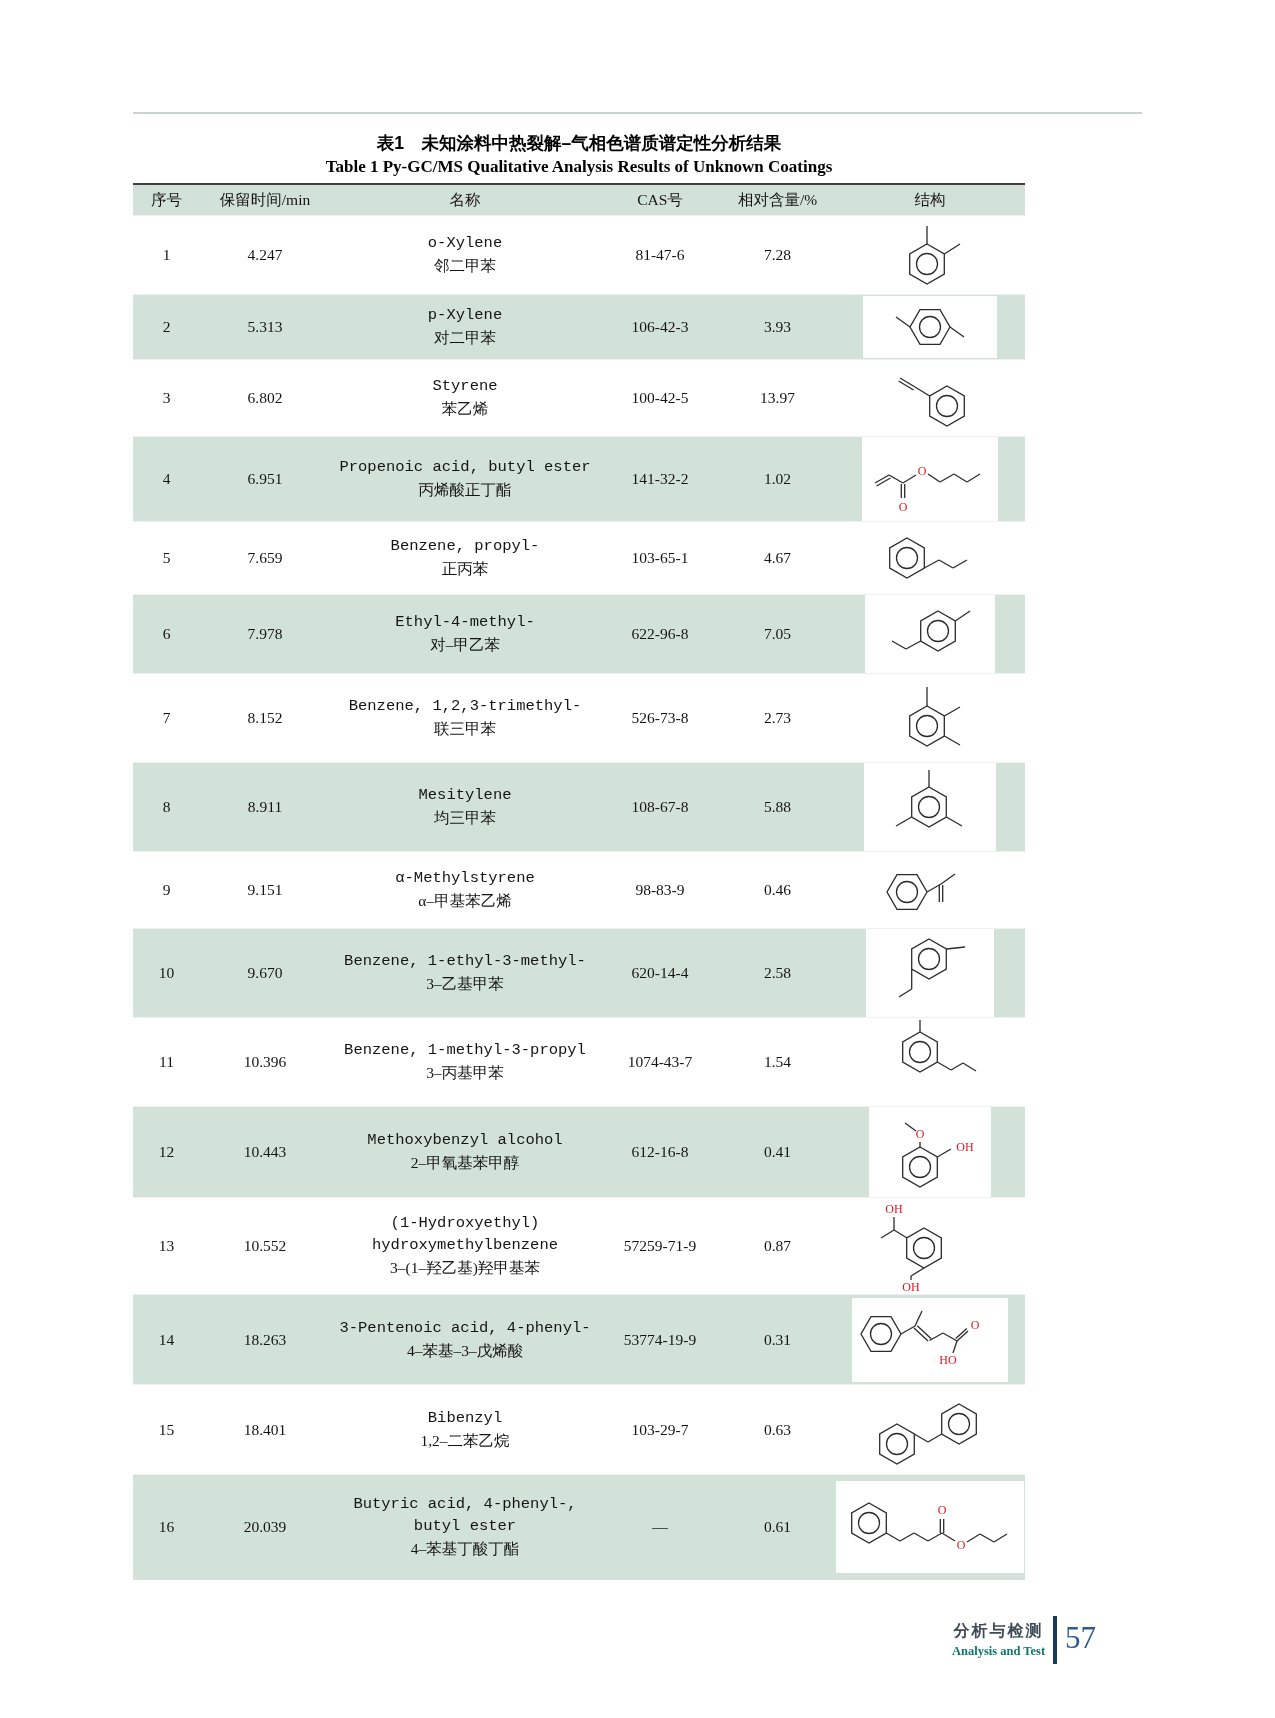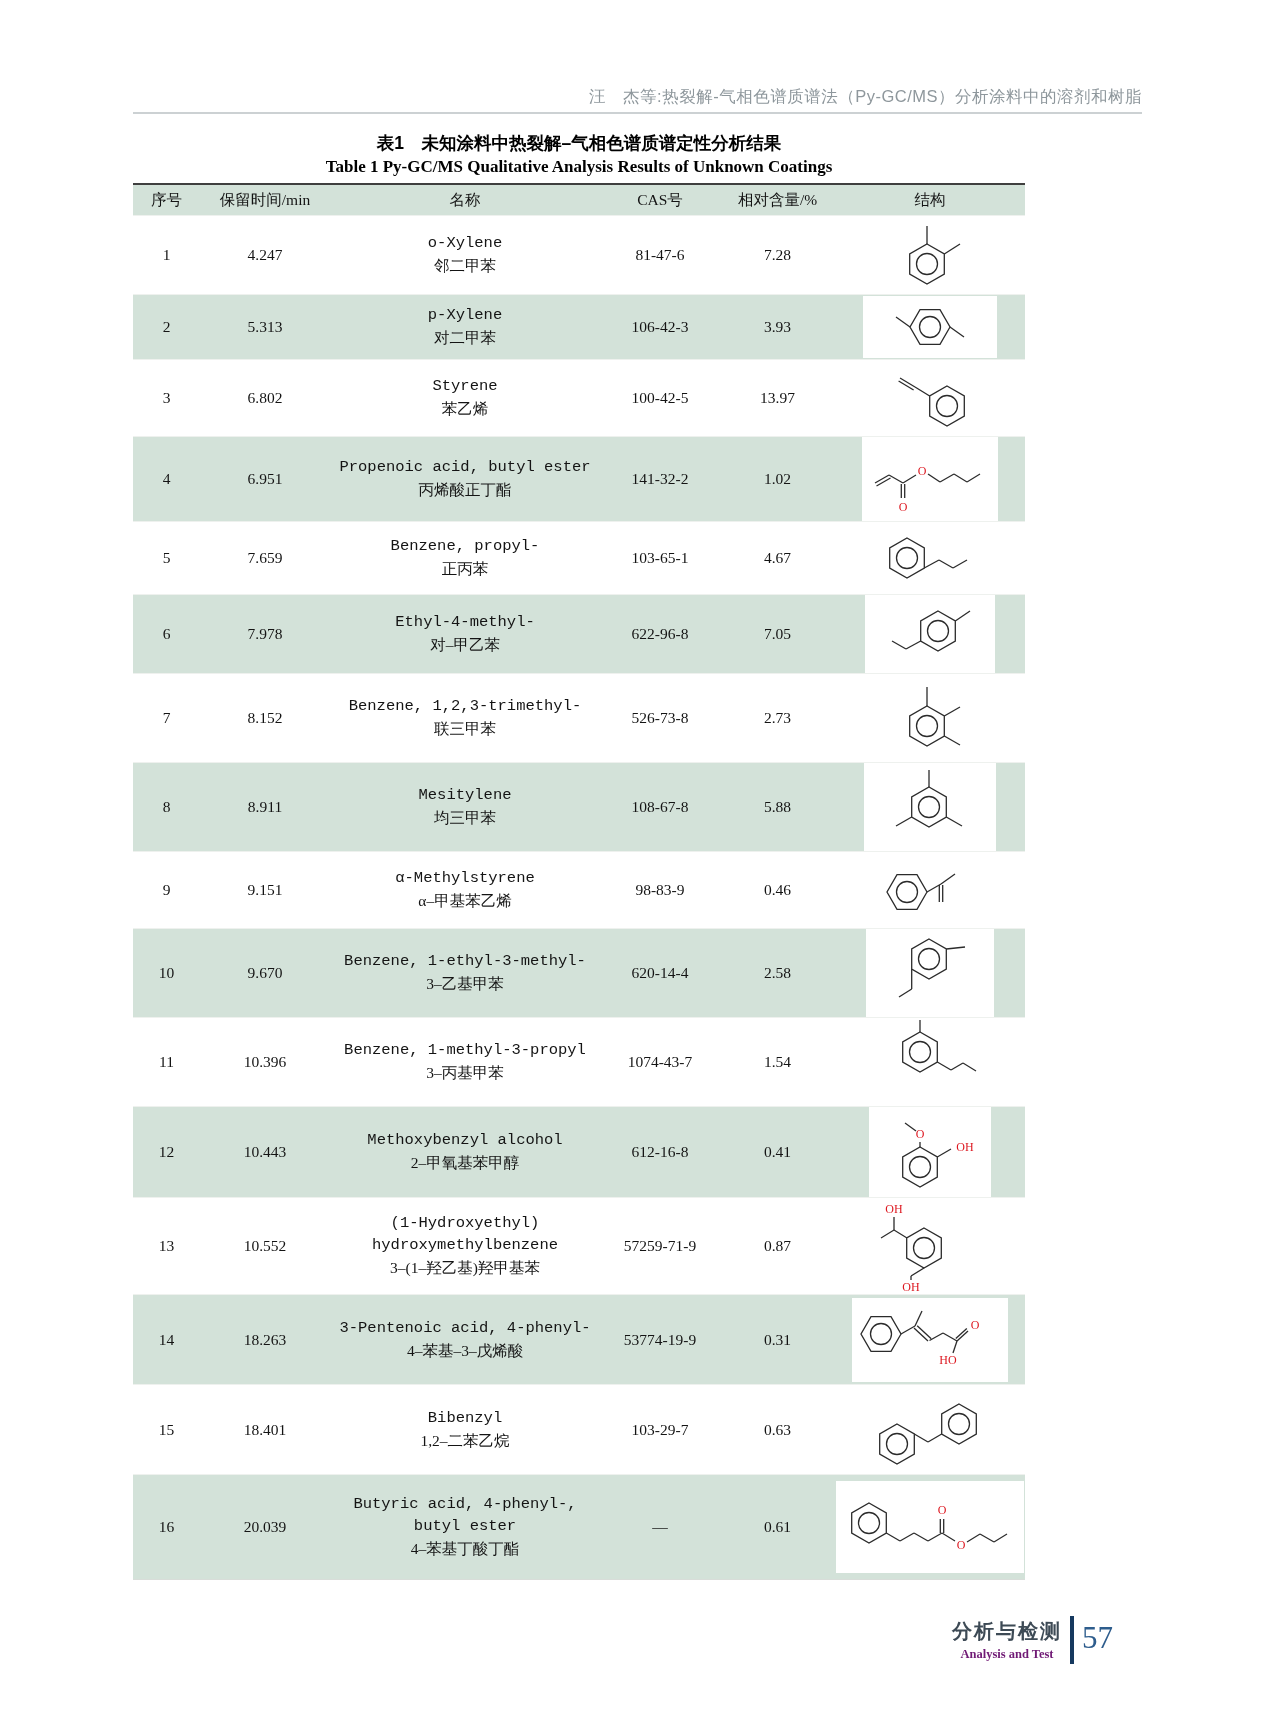--- a/index.html
+++ b/index.html
@@ -21,40 +21,39 @@
   .nm .en{display:block;white-space:pre-line;font-family:Liberation Mono, monospace;}
   .nm .zh{display:block;}
   td.st{padding:2px 0;}
   .st-wrap{display:flex;justify-content:center;align-items:center;}
   tr.g .box{background:#ffffff;padding:2px 5px;display:flex;align-items:center;justify-content:center;}
   tr.w .box{display:flex;align-items:center;justify-content:center;}
   svg .bond{stroke:#2b2b2b;stroke-width:1.3;fill:none;}
   svg text.atom{fill:#dd1820;font-family:"Liberation Serif","DejaVu Serif",serif;font-size:12px;text-anchor:middle;}
   .footer{position:absolute;top:1616px;left:952px;display:flex;align-items:center;gap:8px;}
   .f-text{text-align:center;}
-  .f-zh{font-family:Liberation Serif, serif;font-weight:bold;font-size:20px;color:#3d4a55;letter-spacing:2px;}
-  .f-en{font-weight:bold;font-size:12.5px;color:#701a75;margin-top:2px;}
+  .f-zh{font-family:Liberation Serif, serif;font-weight:bold;font-size:16px;color:#3d4a55;letter-spacing:2px;}
+  .f-en{font-weight:bold;font-size:12.5px;color:#0f766e;margin-top:2px;}
   .f-bar{width:4px;height:48px;background:#16395f;}
   .f-page{font-size:31px;color:#2e5d8d;padding-bottom:4px;}
 </style>
 </head>
 <body>
 
 <svg width="0" height="0" style="position:absolute">
   <defs>
     <g id="ring" fill="none" stroke="#2b2b2b" stroke-width="1.3">
       <polygon points="0,-20 17.3,-10 17.3,10 0,20 -17.3,10 -17.3,-10"></polygon>
       <circle r="10.5"></circle>
     </g>
   </defs>
 </svg>
 
 <div class="page">
 
-  <div class="running-head">汪　杰等:热裂解-气相色谱质谱法（Py-GC/MS）分析涂料中的溶剂和树脂</div>
   <div class="head-rule"></div>
 
   <div class="title-zh">表1　未知涂料中热裂解–气相色谱质谱定性分析结果</div>
   <div class="title-en">Table 1  Py-GC/MS Qualitative Analysis Results of Unknown Coatings</div>
 
   <table class="data">
     <colgroup>
       <col style="width:67px">
         <col style="width:130px">
         <col style="width:270px">

